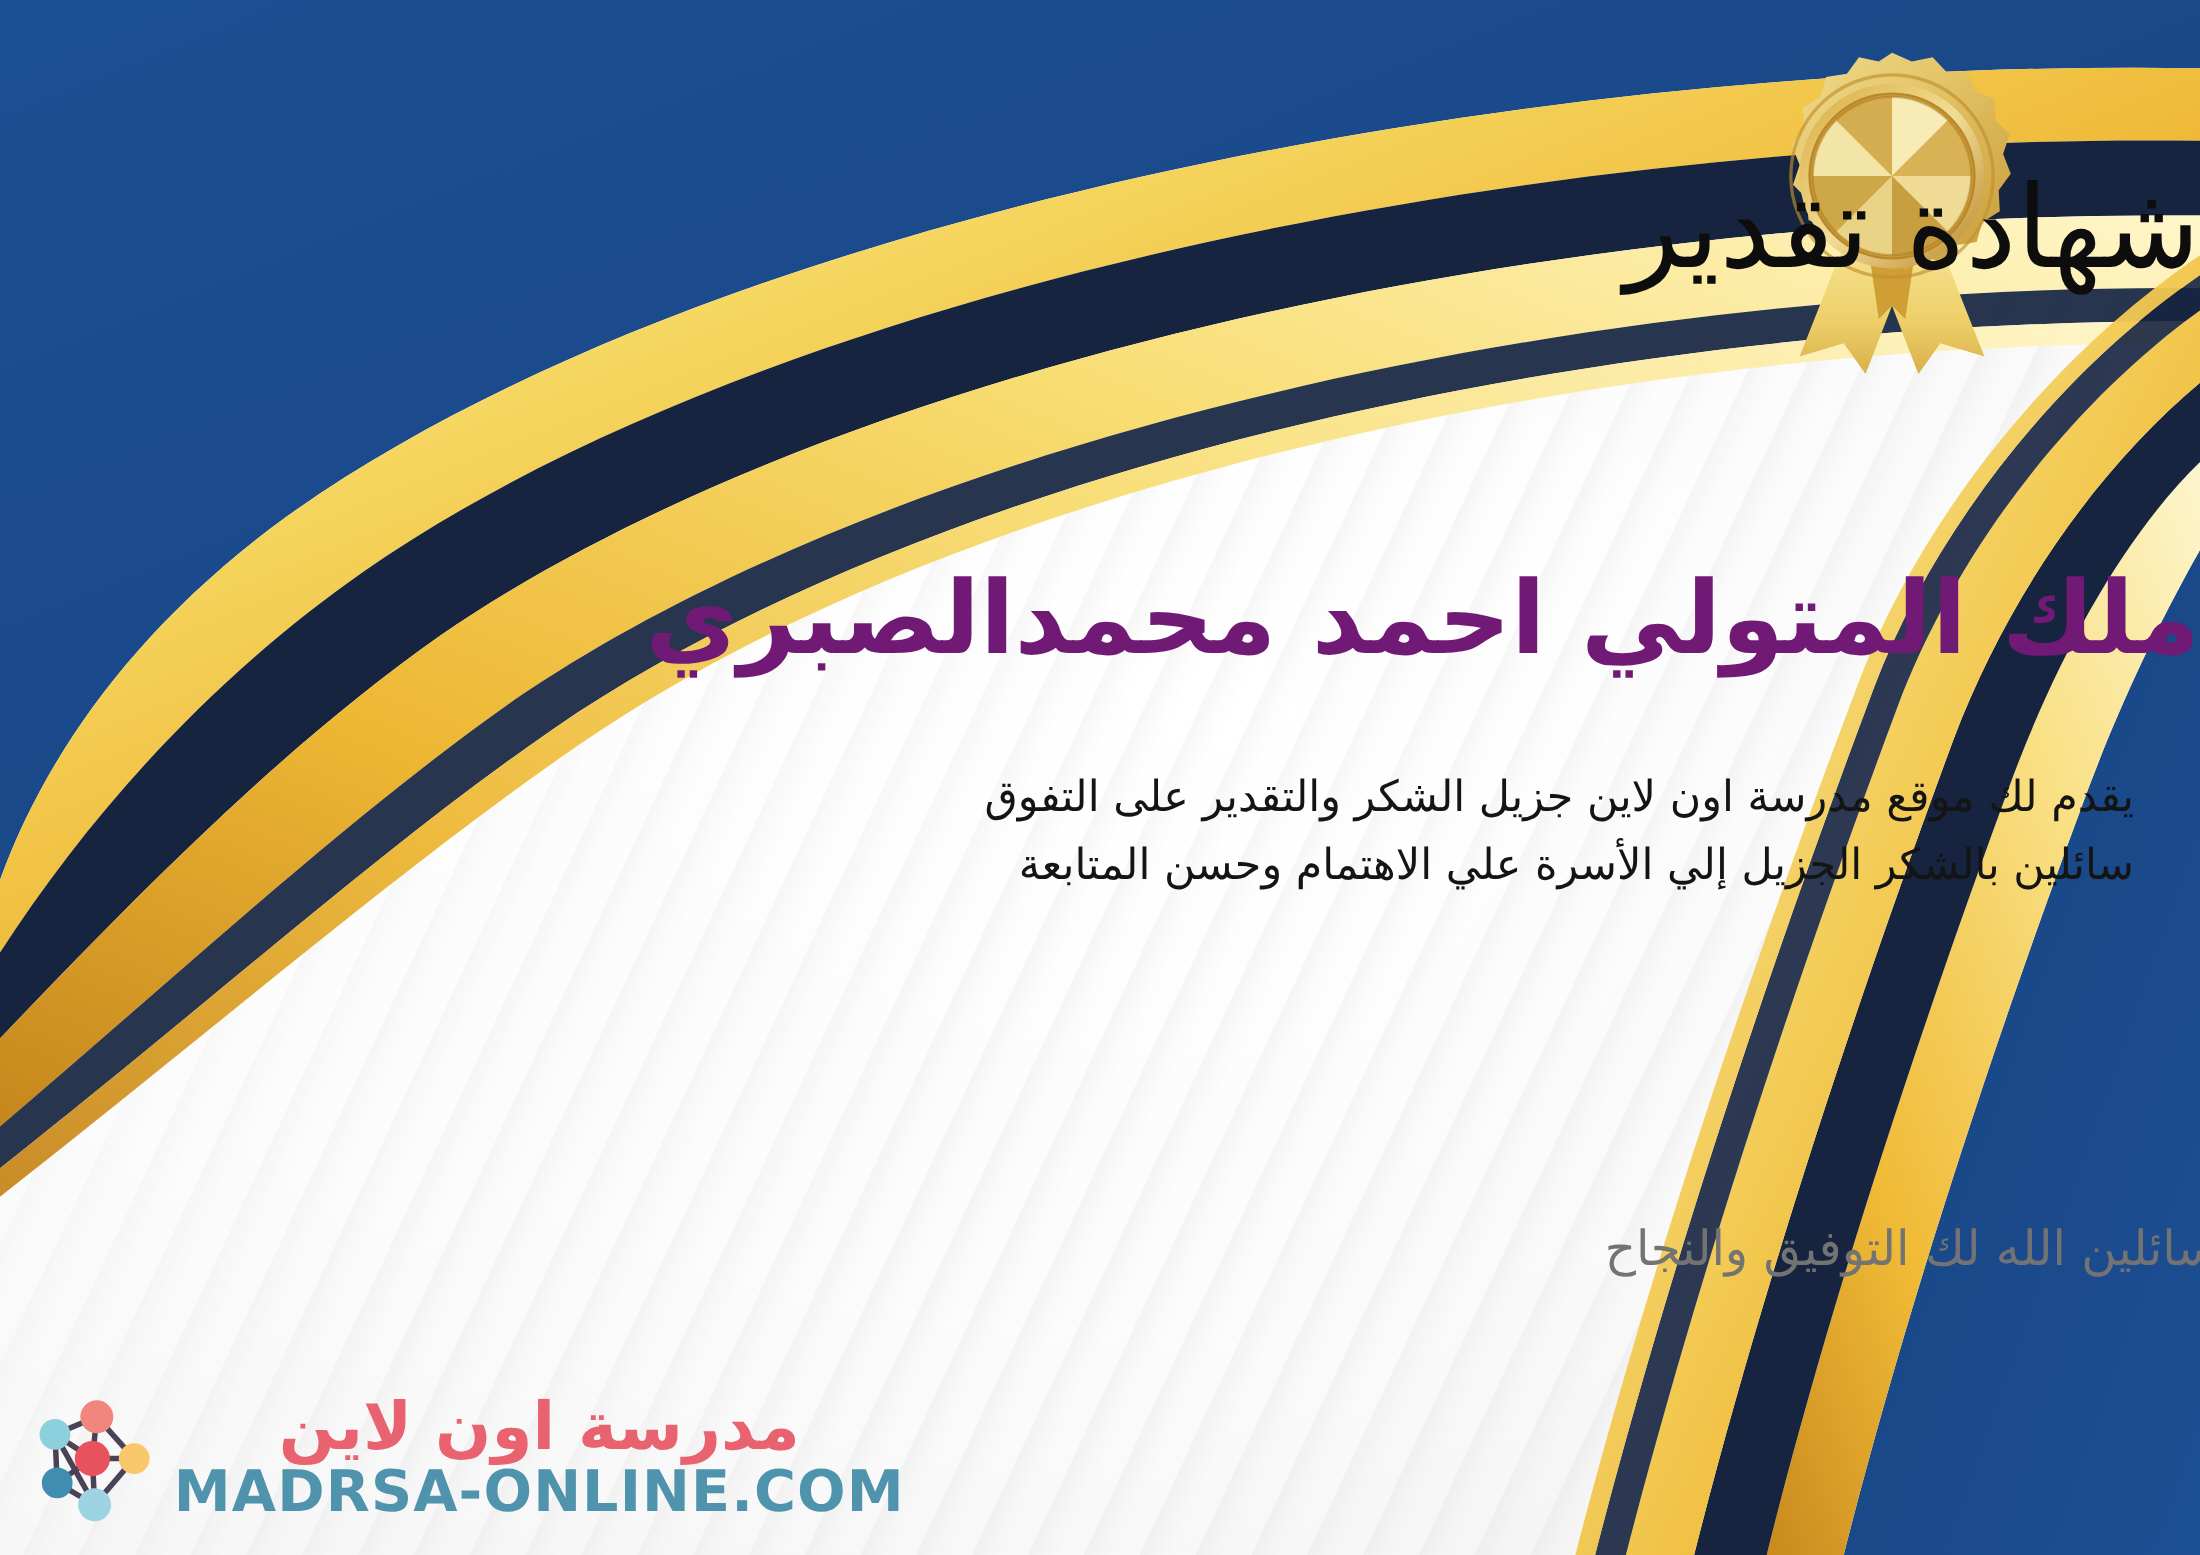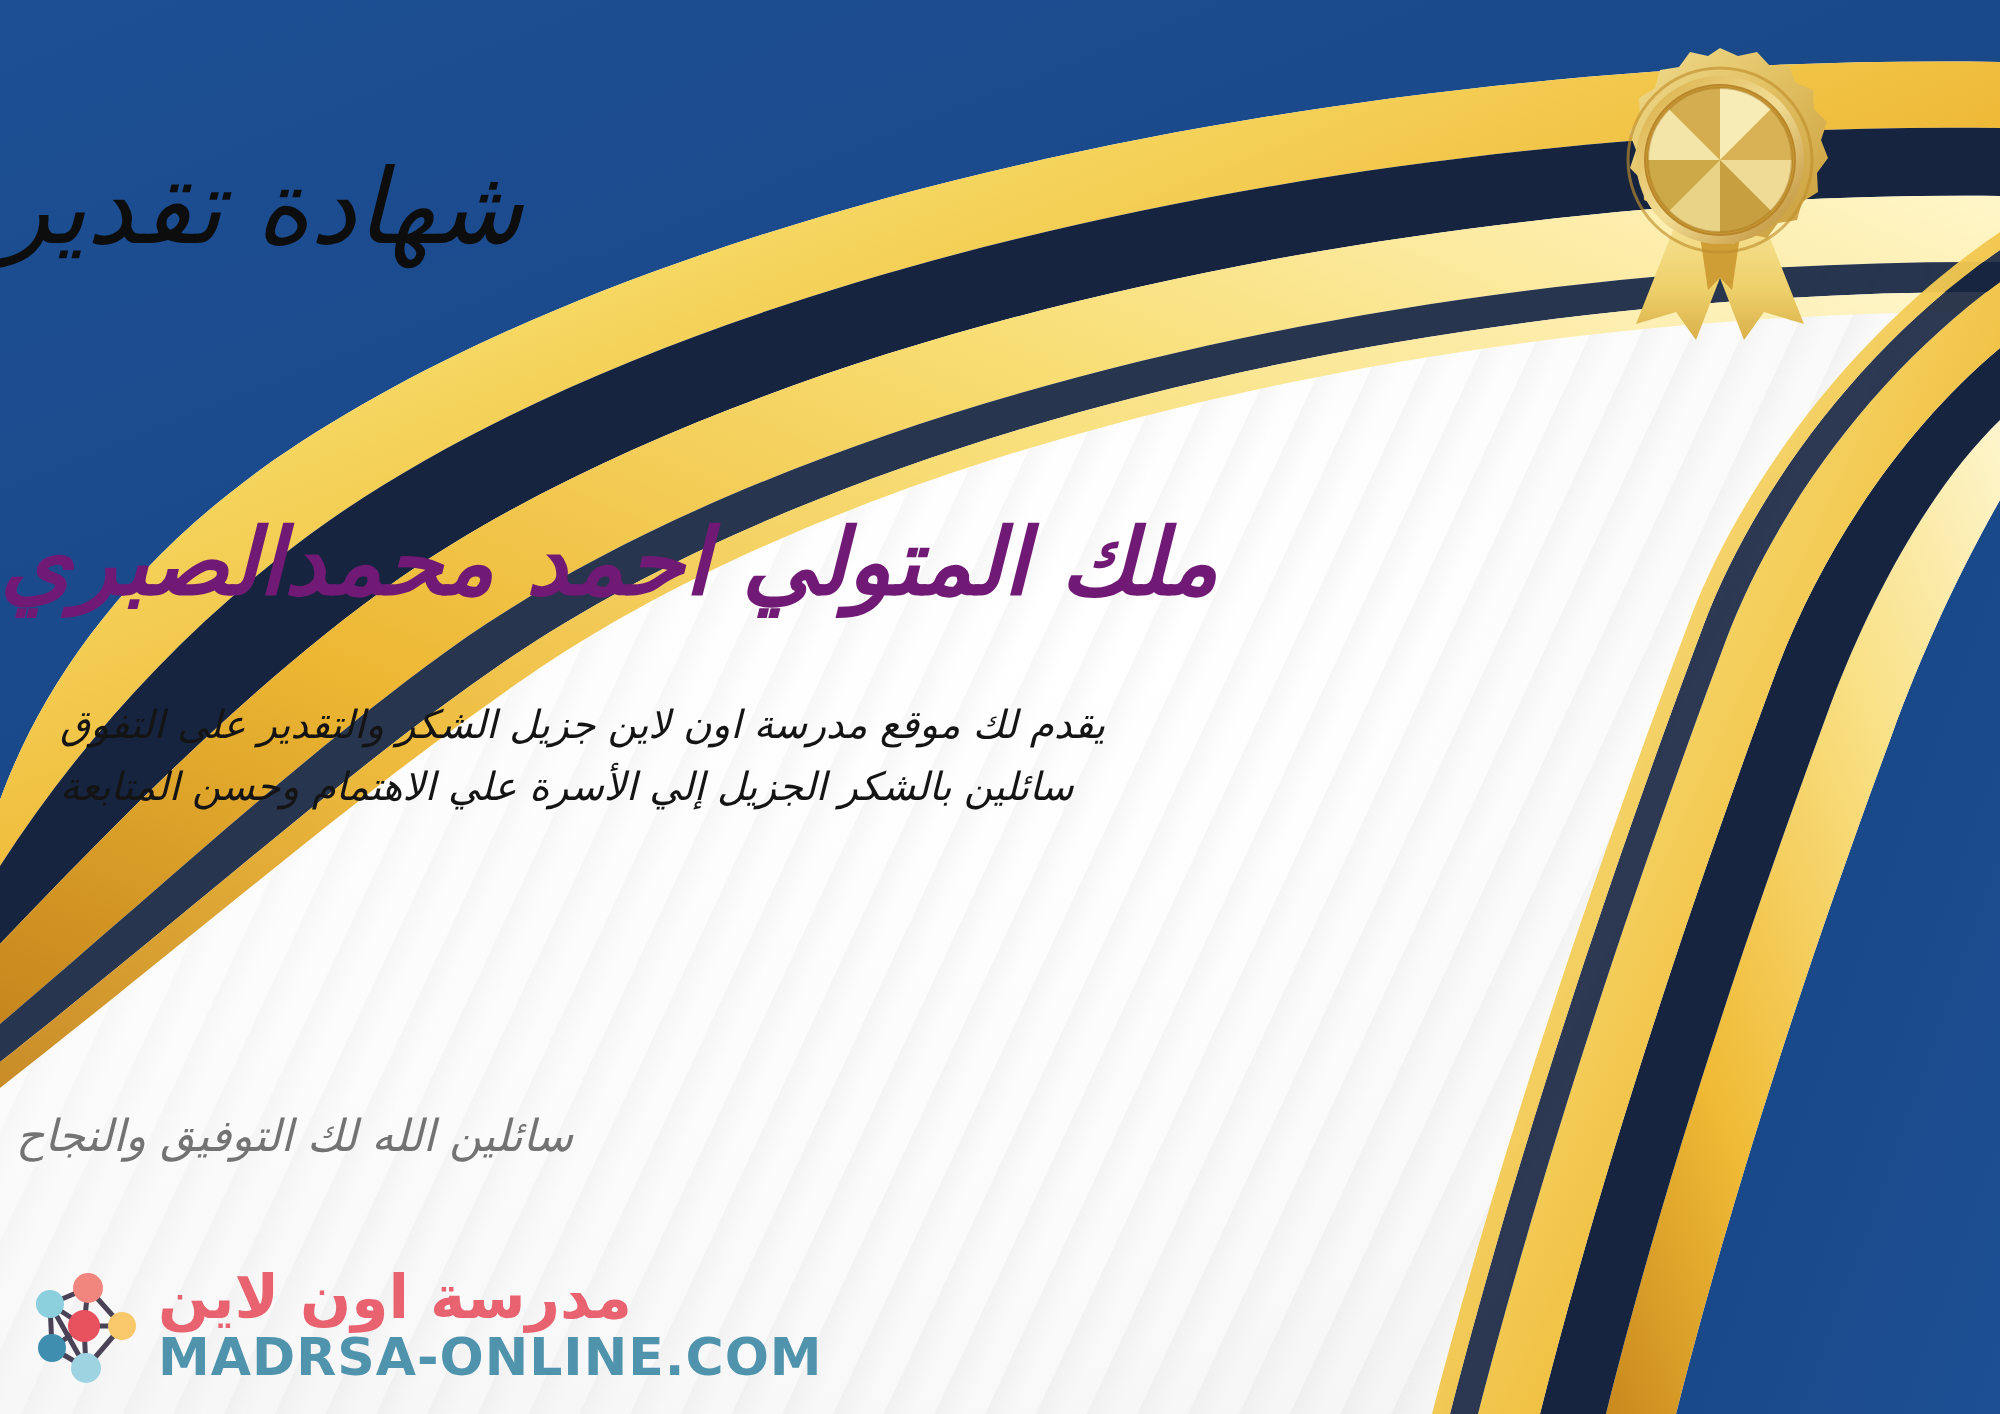--- a/index.html
+++ b/index.html
@@ -48,22 +48,21 @@
     position:absolute;
     left:1600px;top:40px;
     width:240px;height:300px;
   }
   .medal svg{width:240px;height:300px;display:block;}
 
   
   .content{
     position:absolute;
     left:0;top:0;width:2000px;height:1328px;
-    text-align:left;
-    font-style:italic;
+    text-align:right;
   }
 
   .cert-title{
     position:absolute;
     top:155px;left:0;width:2000px;
     font-size:104px;
     font-weight:400;
     color:#0d0d0d;
     letter-spacing:1px;
     line-height:1;
@@ -106,21 +105,21 @@
     position:absolute;
     left:18px;bottom:24px;
     display:flex;
     flex-direction:row-reverse;
     align-items:center;
     gap:10px;
   }
   .brand-text{
     display:flex;
     flex-direction:column;
-    align-items:flex-end;
+    align-items:center;
     line-height:1;
   }
   .brand-ar{
     font-size:60px;
     font-weight:700;
     color:#e8636f;
     direction:rtl;
     letter-spacing:0px;
     margin-bottom:4px;
   }

